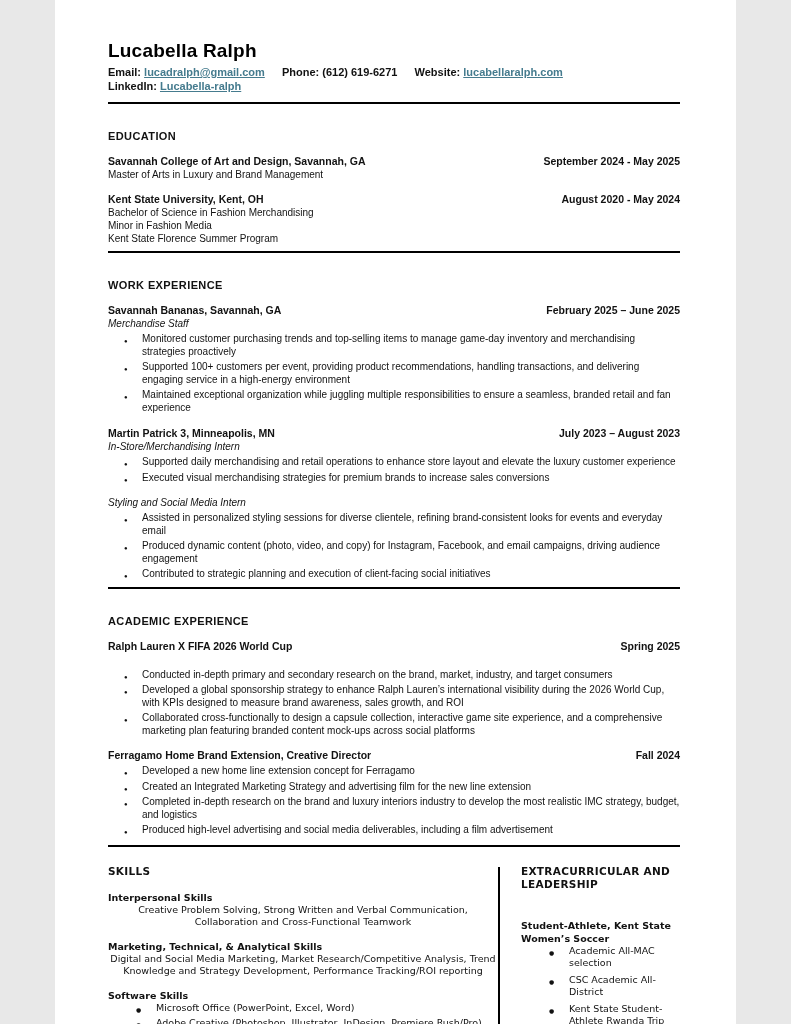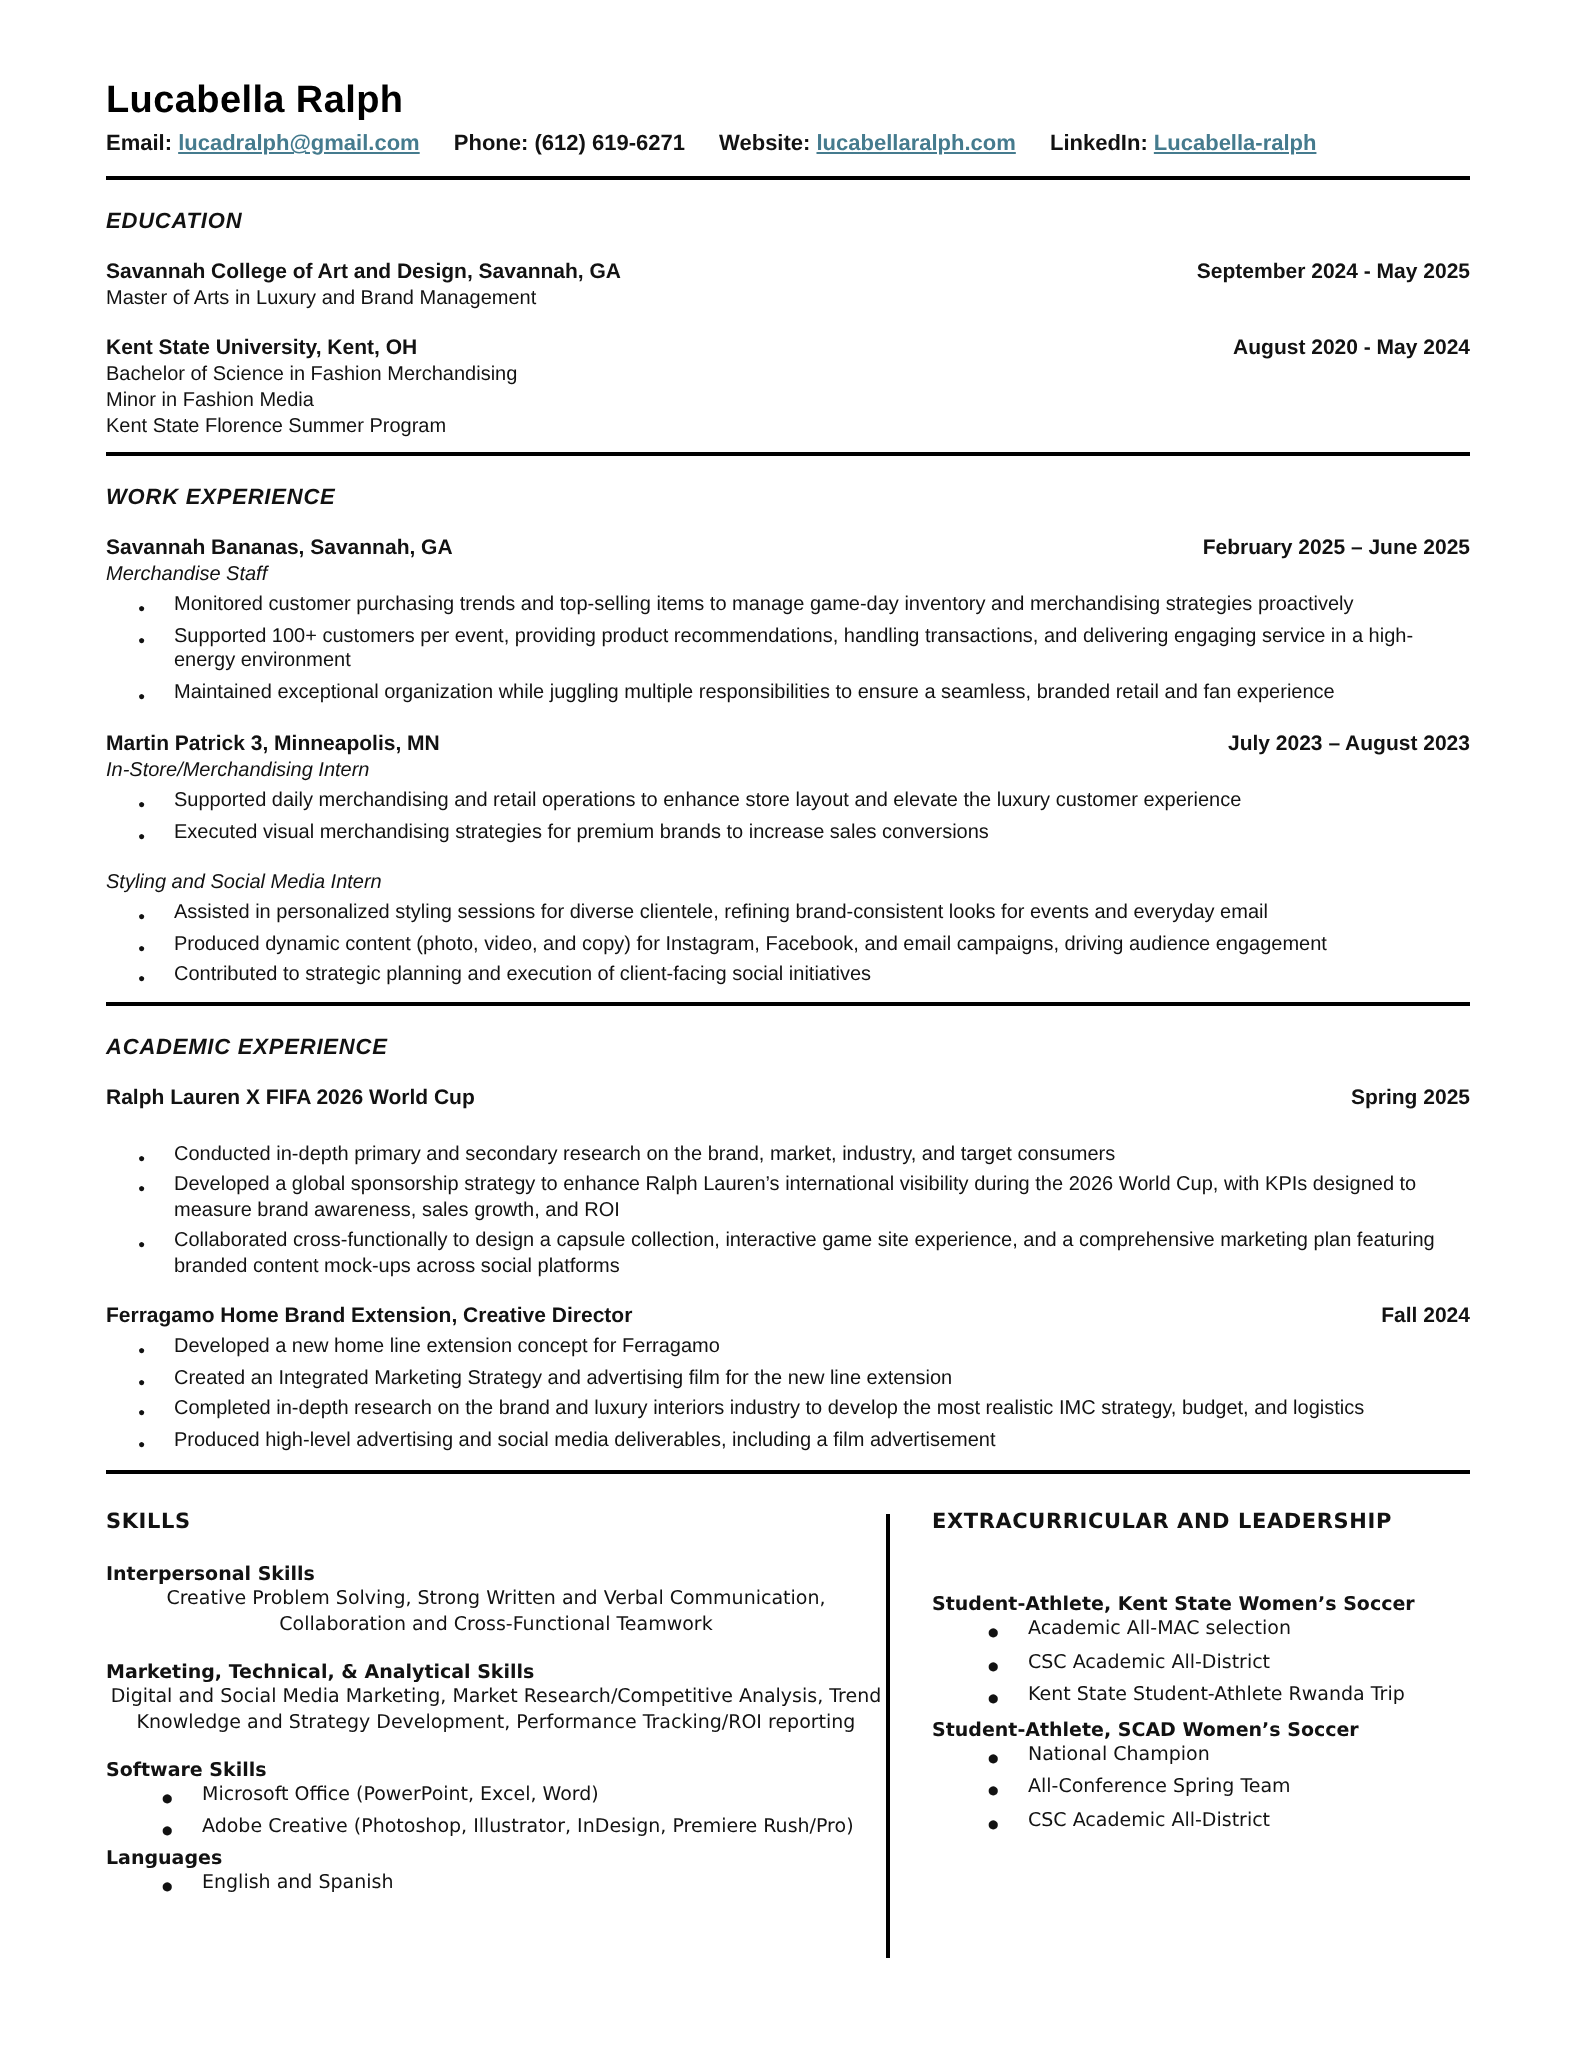--- a/index.html
+++ b/index.html
@@ -1,36 +1,36 @@
 <!DOCTYPE html>
 <html><head>
 <meta charset="utf-8">
 <style>
   * { margin:0; padding:0; box-sizing:border-box; }
   html,body { background:#e8e8e8; }
   .page {
-    width:791px; height:1024px; margin:0 auto; background:#ffffff;
+    width:681px; height:1024px; margin:0 auto; background:#ffffff;
     font-family:"Liberation Sans", sans-serif; color:#121212;
     padding:40px 56px 0 53px; overflow:hidden; position:relative;
   }
   
   .name { font-size:19px; font-weight:bold; letter-spacing:.2px; line-height:22px; color:#000; }
   .contact { margin-top:3px; font-size:11px; font-weight:bold; line-height:14px; }
   .contact .item { margin-right:14px; white-space:nowrap; }
   .contact .lbl { color:#121212; }
   .contact a, .contact .link {
     color:#457b8e; text-decoration:underline; font-weight:bold; cursor:pointer;
   }
   .contact .plain { color:#121212; }
   
   .rule { border-top:2px solid #000; margin-top:9px; }
   .rule.tight { margin-top:6px; }
   .rule.loose { margin-top:8px; }
   
-  .sec-title { margin-top:15px; font-size:11px; font-weight:bold; letter-spacing:.4px; line-height:13px;font-style:italic; }
+  .sec-title { margin-top:26px; font-size:11px; font-weight:bold; letter-spacing:.4px; line-height:13px; }
   .entry { margin-top:12px; }
   .entry.mt13 { margin-top:13px; }
   .entry-head { display:flex; justify-content:space-between; align-items:baseline; font-size:10.5px; font-weight:bold; line-height:13px; }
   .entry-dates { white-space:nowrap; }
   .role { font-size:10px; font-style:italic; line-height:12px; margin-top:1px; }
   .detail { font-size:10px; line-height:13px; }
   .bullets { margin-top:3px; }
   .bullets.gap { margin-top:16px; }
   .bullet { position:relative; padding-left:34px; font-size:10px; line-height:12.5px; margin-bottom:3px; }
   .bullet::before { content:"●"; position:absolute; left:16px; top:2px; font-size:6px; }

